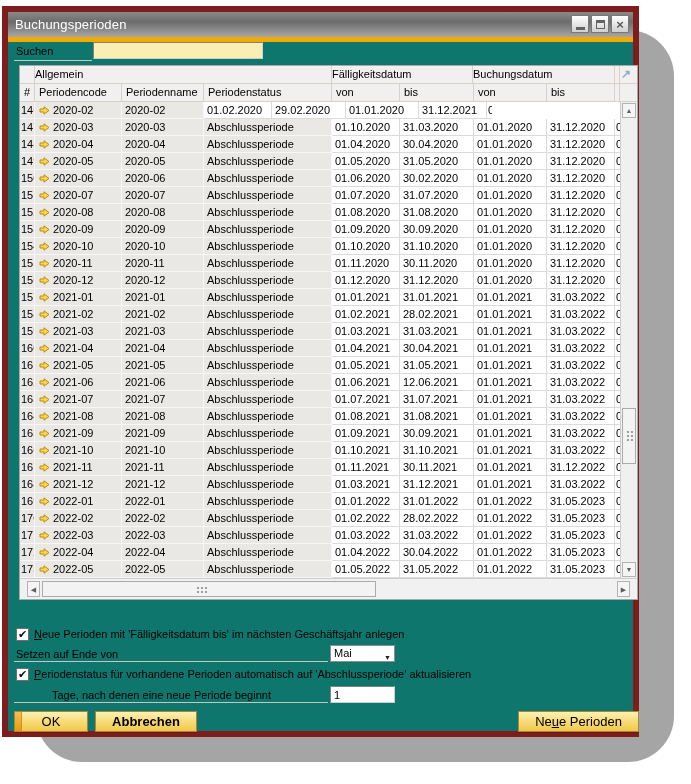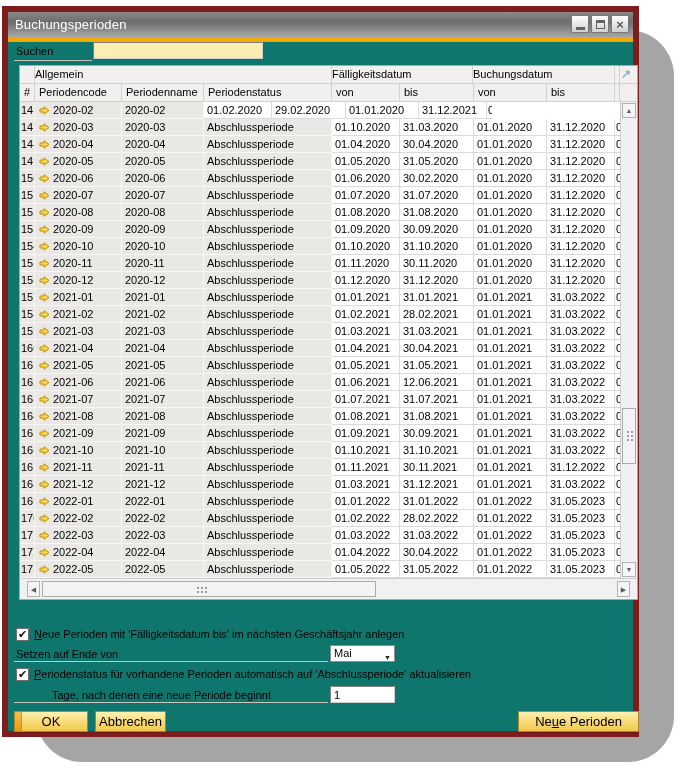--- a/index.html
+++ b/index.html
@@ -81,21 +81,21 @@
   .numinput{position:absolute;left:322px;width:65px;height:17px;background:#fff;
     border:1px solid;border-color:#808080 #cfcfcf #cfcfcf #808080;font-size:11px;padding:0 3px;outline:none;font-family:inherit;}
 
   
   .gbtn{position:absolute;top:699px;height:21px;background:linear-gradient(to bottom,#fdf1b4 0%,#f8dd7c 45%,#f1c94e 100%);
     border:1px solid #ab872d;font-size:13px;display:flex;align-items:center;justify-content:center;
     box-shadow:0 1px 0 rgba(0,0,0,0.15);overflow:hidden;cursor:default;}
   .btn-ok{left:6px;width:74px;}
   .btn-ok .default-strip{position:absolute;left:0;top:0;bottom:0;width:7px;
     background:linear-gradient(to bottom,#f6bd52,#e99b0c);border-right:1px solid #d69422;}
-  .btn-cancel{left:87px;width:71px;}
+  .btn-cancel{left:87px;width:102px;font-weight:bold;}
   .btn-new{left:510px;width:121px;}
 </style>
 </head>
 <body>
 
 <div class="shadow"></div>
 
 <div class="window">
 
   <div class="titlebar">

